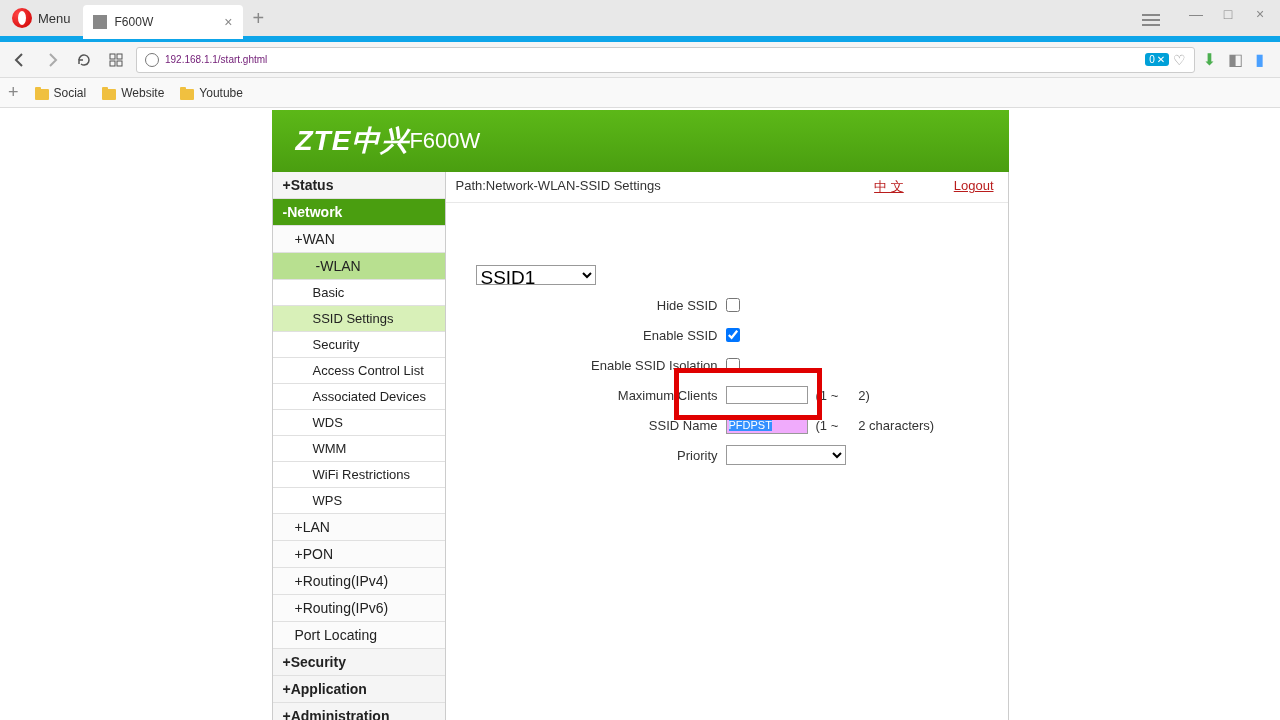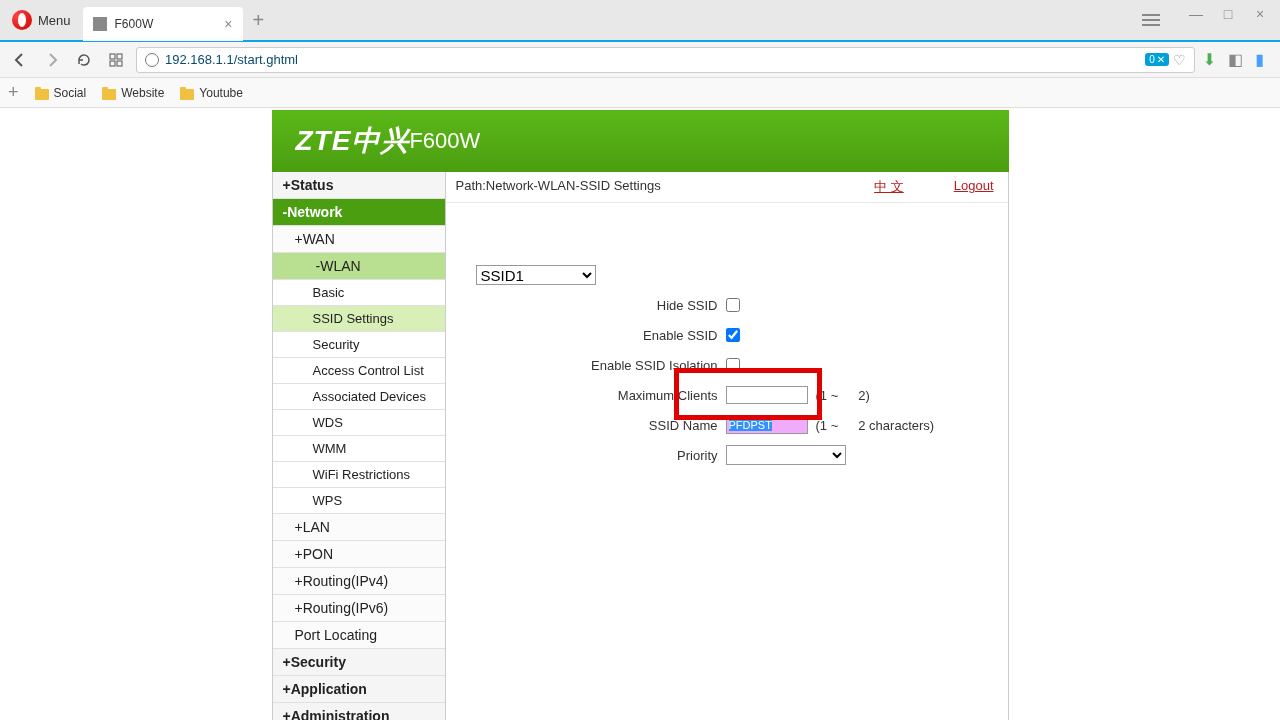--- a/index.html
+++ b/index.html
@@ -1,35 +1,35 @@
 <!DOCTYPE html>
 <html><head>
 <meta charset="utf-8">
 <style>
 * { margin: 0; padding: 0; box-sizing: border-box; font-family: Arial, sans-serif; }
 body { background: #fff; width: 1280px; height: 720px; overflow: hidden; }
 
 
-.browser-top { background: #e8e8e8; height: 42px; display: flex; align-items: center; border-bottom: 2px solid #0ea5e9; }
+.browser-top { background: #e8e8e8; height: 42px; display: flex; align-items: center; border-bottom: 6px solid #0ea5e9; }
 .opera-btn { display: flex; align-items: center; gap: 6px; padding: 0 12px; height: 100%; cursor: pointer; }
 .opera-logo { width: 20px; height: 20px; border-radius: 50%; background: radial-gradient(circle at 30% 30%, #ff4444, #cc0000); position: relative; }
 .opera-logo::before { content: ''; position: absolute; left: 6px; top: 3px; width: 8px; height: 14px; border-radius: 50%; background: #fff; }
 .menu-text { font-size: 13px; color: #333; }
 .tab { background: #fff; height: 34px; margin-top: 8px; display: flex; align-items: center; padding: 0 10px; border-radius: 4px 4px 0 0; gap: 8px; min-width: 160px; }
 .tab-icon { width: 14px; height: 14px; background: #888; }
 .tab-title { font-size: 12px; color: #333; }
 .tab-close { color: #888; font-size: 14px; cursor: pointer; margin-left: auto; }
 .new-tab { color: #888; font-size: 20px; padding: 0 10px; cursor: pointer; }
 
 .addr-bar { background: #f5f5f5; height: 36px; display: flex; align-items: center; padding: 0 8px; gap: 8px; border-bottom: 1px solid #ddd; }
 .nav-btn { width: 24px; height: 24px; display: flex; align-items: center; justify-content: center; color: #555; cursor: pointer; border-radius: 3px; }
 .nav-btn svg { width: 16px; height: 16px; }
 .addr-input-wrap { flex: 1; background: #fff; border: 1px solid #ccc; border-radius: 3px; height: 26px; display: flex; align-items: center; padding: 0 8px; gap: 6px; }
 .globe-icon { width: 14px; height: 14px; border: 1.5px solid #777; border-radius: 50%; position: relative; }
-.addr-text { font-size: 13px; color: #0c4a6e; flex: 1; }
+.addr-text { font-size: 10px; color: #701a75; flex: 1; }
 .addr-right { display: flex; align-items: center; gap: 4px; }
 .badge { background: #00a0d8; color: #fff; border-radius: 3px; font-size: 10px; padding: 1px 4px; display: flex; align-items: center; gap: 2px; }
 .heart-icon { color: #999; font-size: 14px; }
 .right-icons { display: flex; gap: 12px; padding-right: 8px; }
 .dl-icon { color: #4caf50; font-size: 16px; }
 
 .bookmarks-bar { background: #f9f9f9; height: 30px; display: flex; align-items: center; padding: 0 8px; gap: 16px; border-bottom: 1px solid #ddd; }
 .bm-add { color: #888; font-size: 18px; cursor: pointer; }
 .bm-item { display: flex; align-items: flex-end; gap: 5px; font-size: 12px; color: #333; cursor: pointer; }
 .bm-folder { width: 14px; height: 11px; background: #f0c040; border-radius: 1px; position: relative; }
@@ -56,21 +56,21 @@
 .content { flex: 1; }
 .breadcrumb-row { display: flex; justify-content: space-between; padding: 6px 14px 6px 10px; border-bottom: 1px solid #e8e8e8; font-size: 13px; }
 .breadcrumb { color: #333; }
 .bc-links { display: flex; gap: 50px; }
 .bc-links a { color: #b91c1c; text-decoration: underline; cursor: pointer; }
 
 .form-area { padding: 60px 30px 20px 30px; position: relative; }
 .form-row { display: flex; align-items: center; margin-bottom: 6px; height: 24px; }
 .form-label { width: 250px; text-align: right; padding-right: 8px; font-size: 13px; color: #333; }
 .form-control { display: flex; align-items: center; gap: 6px; }
-.form-control select { width: 120px; font-size: 15px; border: 1px solid #999; background: #fff; height: 20px; }
+.form-control select { width: 120px; font-size: 19px; border: 1px solid #999; background: #fff; height: 20px; }
 .form-control input[type="text"] { width: 82px; font-size: 12px; border: 1px solid #999; padding: 1px 3px; height: 18px; }
 .form-control input[type="checkbox"] { width: 14px; height: 14px; }
 .hint { font-size: 13px; color: #333; }
 .selected-text { background: #3390ff; color: #fff; }
 
 .red-highlight { position: absolute; border: 5px solid #e00000; pointer-events: none; }
 
 .window-controls { position: absolute; top: 0; right: 0; display: flex; gap: 8px; padding: 4px 8px; }
 .win-btn { width: 24px; height: 20px; display: flex; align-items: center; justify-content: center; color: #888; font-size: 14px; cursor: pointer; }
 .easy-setup { position: absolute; top: 14px; right: 120px; width: 18px; height: 12px; display: flex; flex-direction: column; justify-content: space-between; cursor: pointer; }

